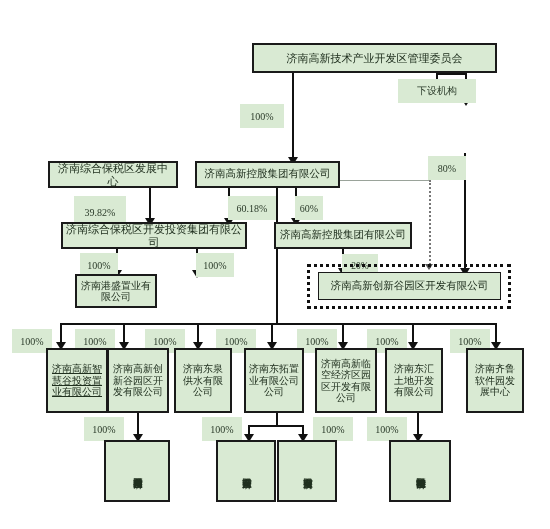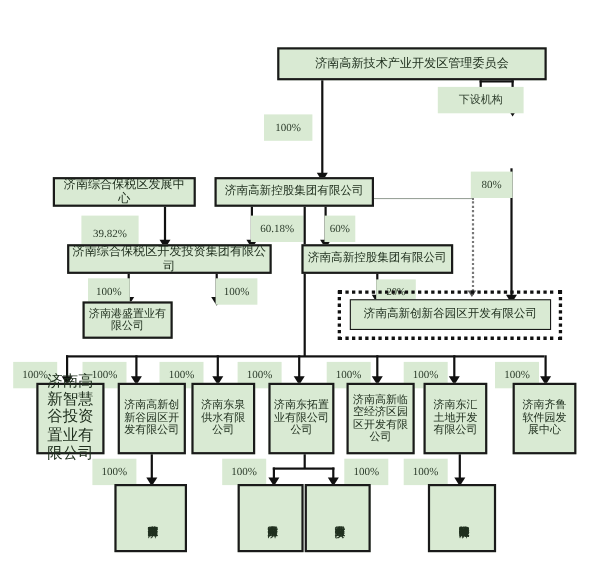--- a/index.html
+++ b/index.html
@@ -183,21 +183,21 @@
   <div class="ar" style="left:491px;top:342px;"></div>
 
   <div class="lbl" style="left:12px;top:329px;width:40px;height:16px;font-size:10px;">100%</div>
   <div class="lbl" style="left:75px;top:329px;width:40px;height:16px;font-size:10px;">100%</div>
   <div class="lbl" style="left:145px;top:329px;width:40px;height:16px;font-size:10px;">100%</div>
   <div class="lbl" style="left:216px;top:329px;width:40px;height:16px;font-size:10px;">100%</div>
   <div class="lbl" style="left:297px;top:329px;width:40px;height:16px;font-size:10px;">100%</div>
   <div class="lbl" style="left:367px;top:329px;width:40px;height:16px;font-size:10px;">100%</div>
   <div class="lbl" style="left:450px;top:329px;width:40px;height:16px;font-size:10px;">100%</div>
 
-  <div class="node" style="left:33px;top:348px;width:62px;height:65px;font-size:14px;">济南高新智慧谷投资置业有限公司</div>
+  <div class="node" style="left:46px;top:348px;width:62px;height:65px;font-size:10px;text-decoration:underline;">济南高新智慧谷投资置业有限公司</div>
   <div class="node" style="left:107px;top:348px;width:62px;height:65px;font-size:10px;">济南高新创新谷园区开发有限公司</div>
   <div class="node" style="left:174px;top:348px;width:58px;height:65px;font-size:10px;">济南东泉供水有限公司</div>
   <div class="node" style="left:244px;top:348px;width:60px;height:65px;font-size:10px;">济南东拓置业有限公司公司</div>
   <div class="node" style="left:385px;top:348px;width:58px;height:65px;font-size:10px;">济南东汇土地开发有限公司</div>
   <div class="node" style="left:315px;top:348px;width:62px;height:65px;font-size:10px;">济南高新临空经济区园区开发有限公司</div>
   <div class="node" style="left:466px;top:348px;width:58px;height:65px;font-size:10px;">济南齐鲁软件园发展中心</div>
 
   <div class="ln v" style="left:137px;top:413px;height:26px;"></div>
   <div class="ar" style="left:133px;top:434px;"></div>
   <div class="lbl" style="left:84px;top:417px;width:40px;height:16px;font-size:10px;">100%</div>

